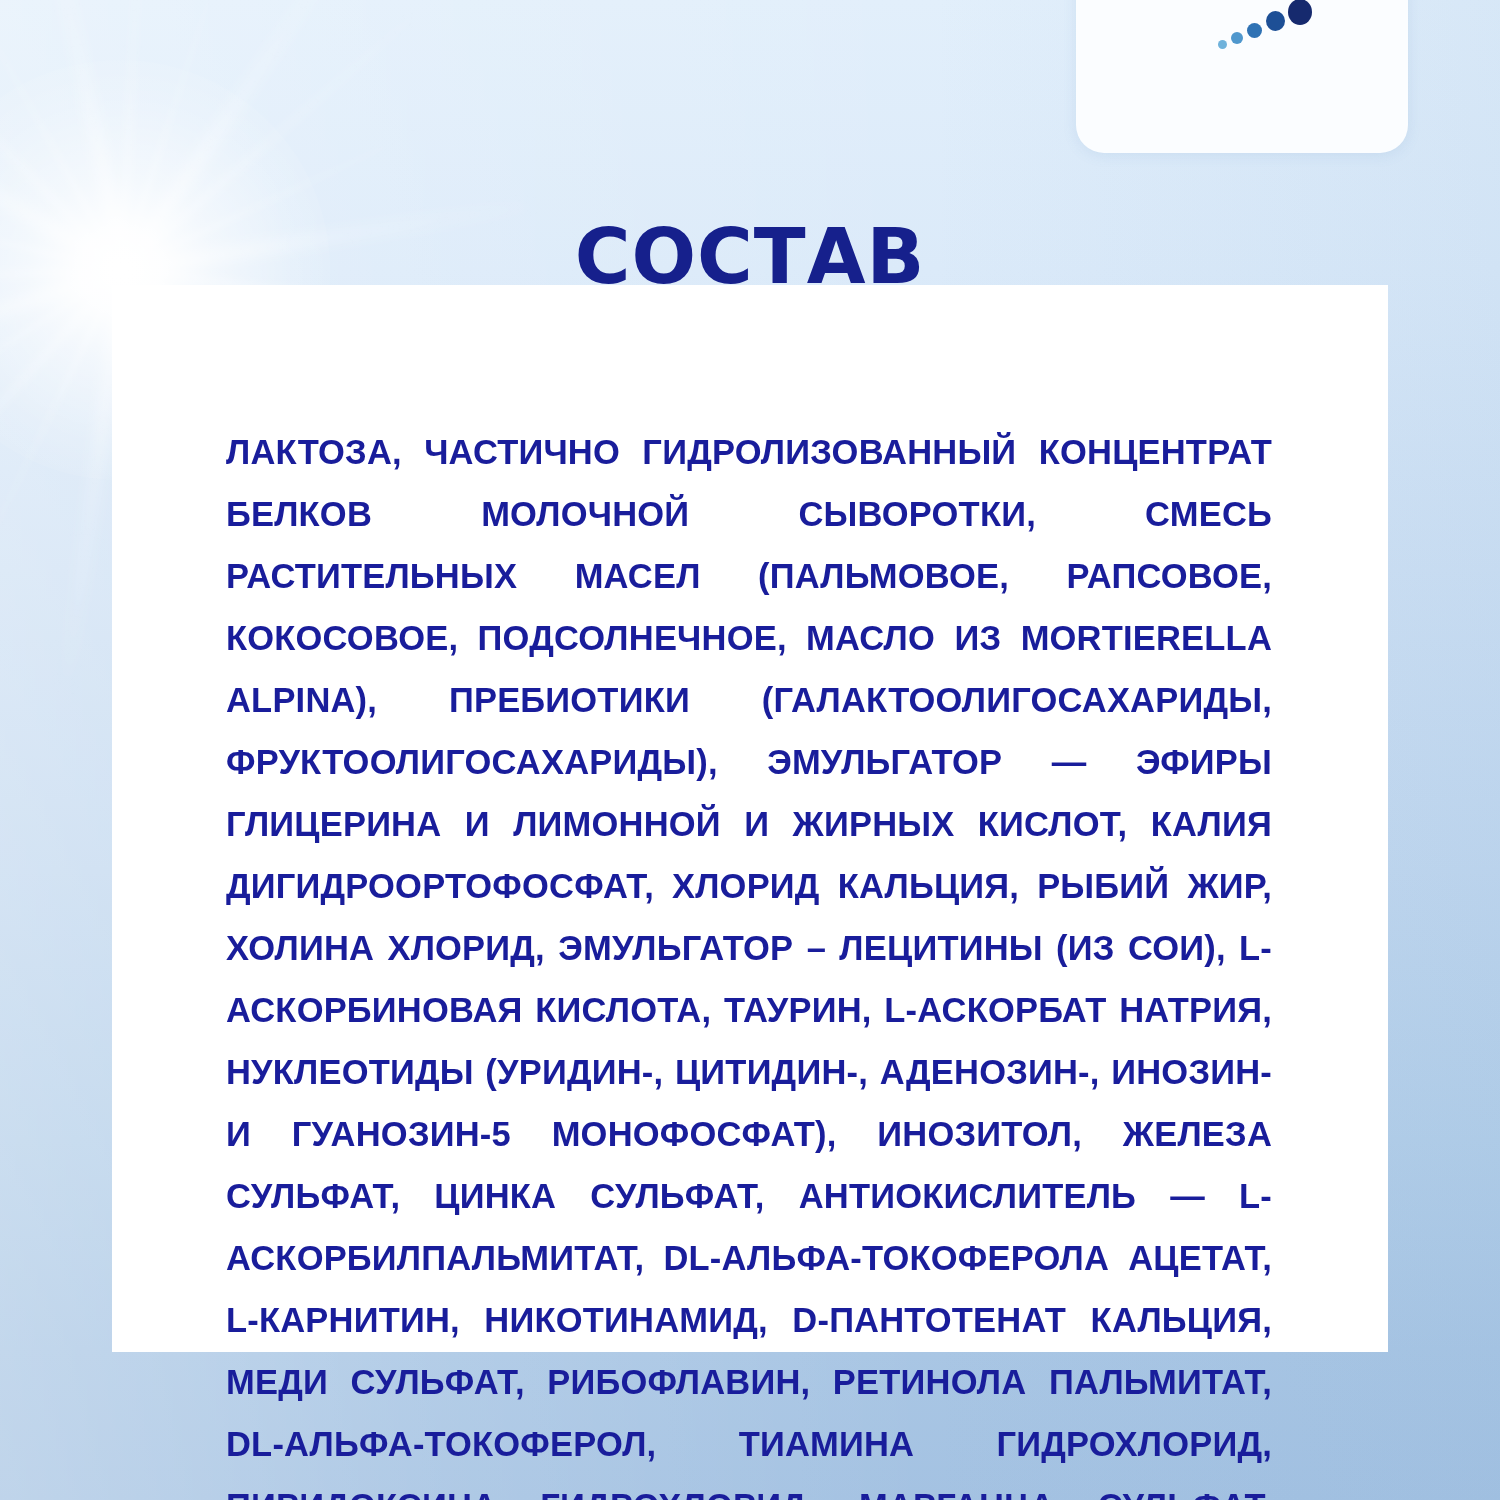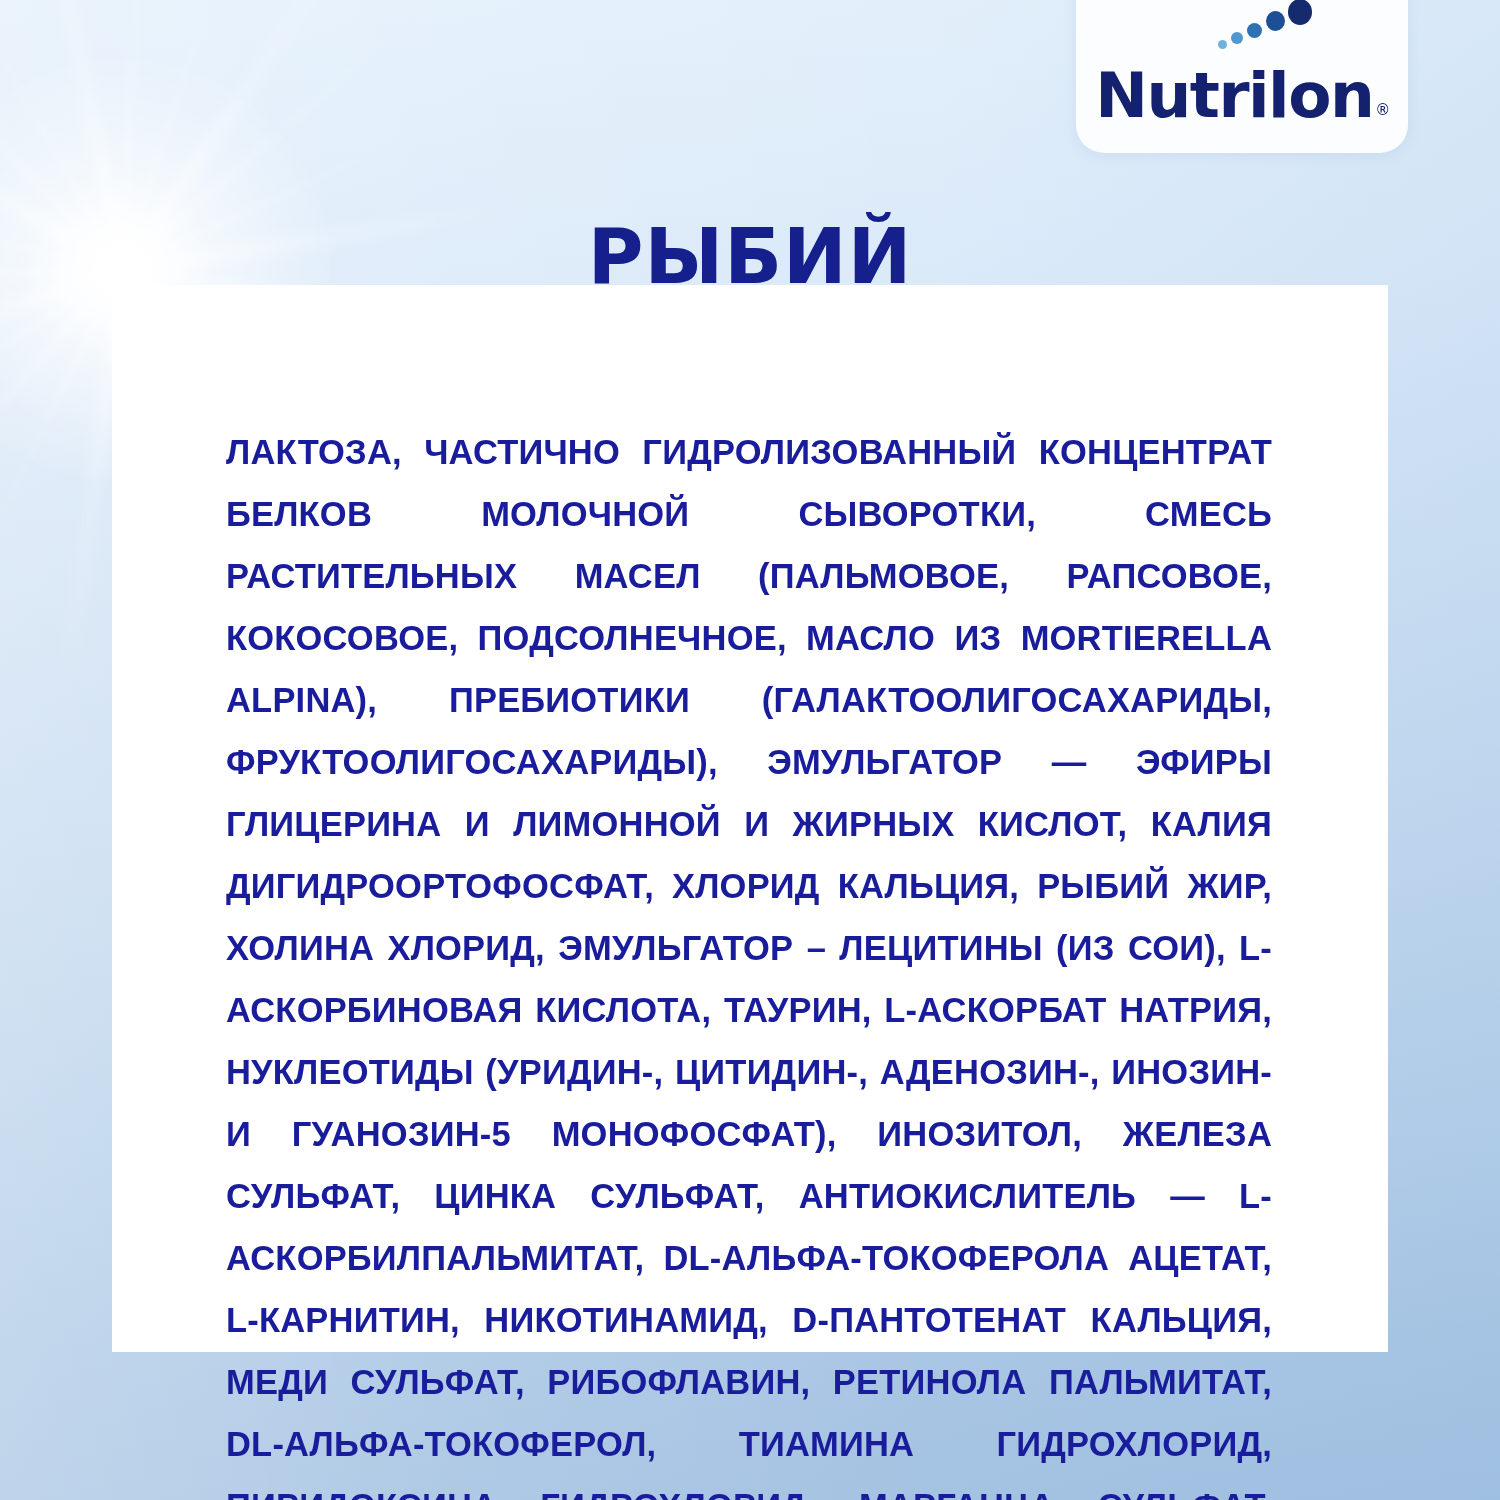--- a/index.html
+++ b/index.html
@@ -233,23 +233,22 @@
 
   <div id="logo-card">
     <div id="logo-inner">
       <div id="logo-dots">
         <i></i>
         <i></i>
         <i></i>
         <i></i>
         <i></i>
       </div>
-      <div id="logo-wordmark"><span>Nutrilon</span><span id="logo-reg">®</span></div>
     </div>
   </div>
 
-  <h1 id="page-title">РЫБИЙ</h1>
+  <h1 id="page-title">СОСТАВ</h1>
 
   <div id="content-card">
     <p id="ingredients">ЛАКТОЗА, ЧАСТИЧНО ГИДРОЛИЗОВАННЫЙ КОНЦЕНТРАТ БЕЛКОВ МОЛОЧНОЙ СЫВОРОТКИ, СМЕСЬ РАСТИТЕЛЬНЫХ МАСЕЛ (ПАЛЬМОВОЕ, РАПСОВОЕ, КОКОСОВОЕ, ПОДСОЛНЕЧНОЕ, МАСЛО ИЗ MORTIERELLA ALPINA), ПРЕБИОТИКИ (ГАЛАКТООЛИГОСАХАРИДЫ, ФРУКТООЛИГОСАХАРИДЫ), ЭМУЛЬГАТОР — ЭФИРЫ ГЛИЦЕРИНА И ЛИМОННОЙ И ЖИРНЫХ КИСЛОТ, КАЛИЯ ДИГИДРООРТОФОСФАТ, ХЛОРИД КАЛЬЦИЯ, РЫБИЙ ЖИР, ХОЛИНА ХЛОРИД, ЭМУЛЬГАТОР – ЛЕЦИТИНЫ (ИЗ СОИ), L-АСКОРБИНОВАЯ КИСЛОТА, ТАУРИН, L-АСКОРБАТ НАТРИЯ, НУКЛЕОТИДЫ (УРИДИН-, ЦИТИДИН-, АДЕНОЗИН-, ИНОЗИН- И ГУАНОЗИН-5 МОНОФОСФАТ), ИНОЗИТОЛ, ЖЕЛЕЗА СУЛЬФАТ, ЦИНКА СУЛЬФАТ, АНТИОКИСЛИТЕЛЬ — L-АСКОРБИЛПАЛЬМИТАТ, DL-АЛЬФА-ТОКОФЕРОЛА АЦЕТАТ, L-КАРНИТИН, НИКОТИНАМИД, D-ПАНТОТЕНАТ КАЛЬЦИЯ, МЕДИ СУЛЬФАТ, РИБОФЛАВИН, РЕТИНОЛА ПАЛЬМИТАТ, DL-АЛЬФА-ТОКОФЕРОЛ, ТИАМИНА ГИДРОХЛОРИД, ПИРИДОКСИНА ГИДРОХЛОРИД, МАРГАНЦА СУЛЬФАТ, ЙОДИД КАЛИЯ, ФОЛИЕВАЯ КИСЛОТА, ФИТОМЕНАДИОН, БИОТИН, СЕЛЕНИТ НАТРИЯ, ХОЛЕКАЛЬЦИФЕРОЛ, ЦИАНОКОБАЛАМИН.</p>
   </div>
 
 </div>
 
 </body></html>

